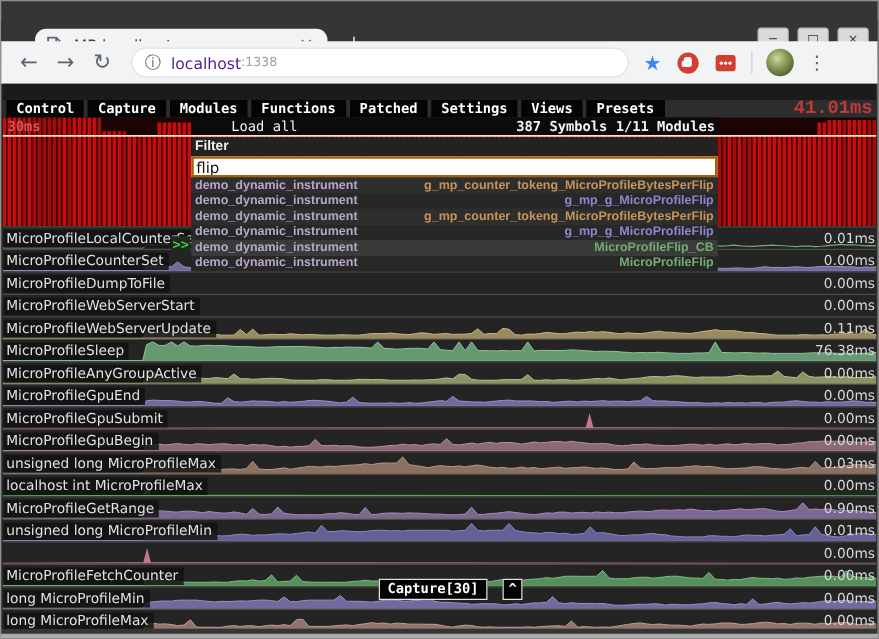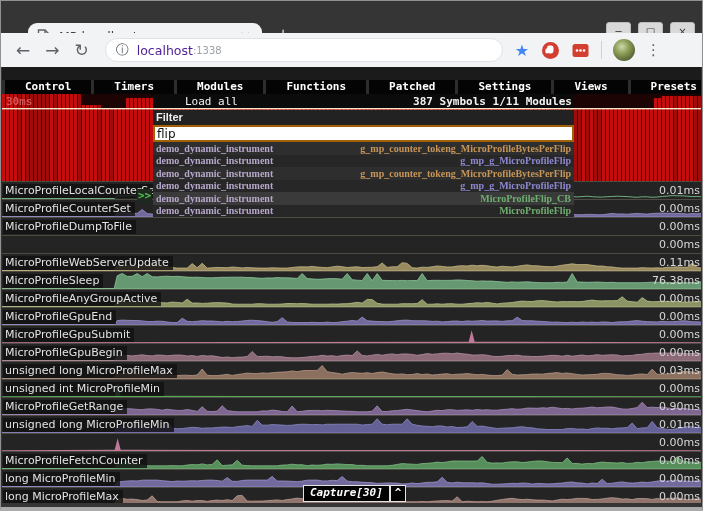--- a/index.html
+++ b/index.html
@@ -21,45 +21,45 @@
   .port{font-size:10px;color:#9aa0a6;}
   .star{color:#4285f4;font-size:16px;margin-left:12px;}
   .extic{margin-left:12px;display:flex;align-items:center;}
   .tb-sep{width:1px;height:18px;background:#d0d2d5;margin-left:12px;}
   .avatar{width:22px;height:22px;border-radius:50%;margin-left:11px;background:radial-gradient(circle at 40% 35%, #cdd9a8 0%, #8fa05a 35%, #5c6b38 70%, #3f4a28 100%);}
   .kebab{color:#5f6368;font-size:15px;margin-left:11px;letter-spacing:0;}
   
   .content{position:absolute;top:66px;left:1px;right:1px;bottom:4px;background:#1b1b1b;overflow:hidden;}
   .menubar{position:absolute;left:0;top:13px;width:100%;height:14px;background:#2d2d2d;display:flex;align-items:center;}
   #menu-items{display:flex;height:100%;}
-  .mitem{font-family:"DejaVu Sans Mono",monospace;font-weight:bold;font-size:11px;color:#fff;background:#040404;padding:0 20px;margin-left:3px;line-height:14px;white-space:nowrap;}
+  .mitem{font-family:"DejaVu Sans Mono",monospace;font-weight:bold;font-size:11px;color:#fff;background:#040404;padding:0 8px;margin-left:3px;line-height:14px;white-space:nowrap;}
   .framems{margin-left:auto;margin-right:3px;font-family:Liberation Mono, monospace;font-weight:bold;font-size:15px;color:#c03a3a;line-height:14px;}
   .graph{position:absolute;left:0;top:27px;width:701px;height:87px;}
   .thresh{position:absolute;left:4px;top:1px;font-family:"DejaVu Sans Mono",monospace;font-weight:bold;font-size:11px;color:#d05858;z-index:3;}
   
   .rows{position:absolute;left:0;top:114px;width:701px;}
   .trow{position:relative;height:18px;background:#242424;border-top:1px solid rgba(185,175,145,.28);box-sizing:border-box;}
   .trow svg{position:absolute;left:0;top:0;}
   .tlabel{position:absolute;left:1px;top:2px;font-size:11px;color:#e2e2e2;background:rgba(17,17,17,.82);padding:0 4px 1px 2px;white-space:nowrap;z-index:2;}
   .tvalue{position:absolute;right:3px;top:2px;font-size:11px;color:#d8d8d8;z-index:2;}
   
   .overlay{position:absolute;left:151px;top:27px;width:421px;z-index:6;}
   .loadbar{height:14px;background:#0b0b0b;display:flex;align-items:center;}
   .loadall{margin-left:32px;font-family:"DejaVu Sans Mono",monospace;font-weight:normal;font-size:11px;color:#f2f2f2;}
   .symbols{margin-left:auto;margin-right:2px;font-family:"DejaVu Sans Mono",monospace;font-weight:bold;font-size:11px;color:#f2f2f2;}
   .filterbar{margin-top:2px;height:15px;background:#222;color:#f0f0f0;font-family:Liberation Sans, sans-serif;font-weight:bold;font-size:11px;line-height:15px;padding-left:3px;}
   #filterinput{display:block;width:100%;height:17px;box-sizing:border-box;border:2px solid #a16207;background:#fff;color:#111;font:12px "DejaVu Sans",sans-serif;padding:0 2px;outline:none;}
   #dropdown{background:#2a2a2a;}
-  .drow{height:12.5px;display:flex;justify-content:space-between;align-items:center;font-family:Liberation Serif, serif;font-weight:bold;font-size:10px;padding:0 3px;background:#2e2e2e;}
+  .drow{height:12.5px;display:flex;justify-content:space-between;align-items:center;font-family:Liberation Sans, sans-serif;font-weight:bold;font-size:10px;padding:0 3px;background:#2e2e2e;}
   .drow.alt{background:#272727;}
   .drow.sel{background:#3a3a3a;}
   .dmod{color:#b7a7cb;white-space:nowrap;}
   .dsym{white-space:nowrap;}
   .marker{position:absolute;left:135px;top:122px;z-index:9;color:#4fc04f;font-family:"DejaVu Sans Mono",monospace;font-weight:bold;font-size:11px;background:#1d2a1d;padding:0 1px;}
-  .capture{position:absolute;left:301px;top:418px;display:flex;gap:0;z-index:8;font-style:italic;}
+  .capture{position:absolute;left:301px;top:396px;display:flex;gap:12px;z-index:8;}
   .capbtn{background:#030303;border:1px solid #e3e3e3;color:#fff;font-family:"DejaVu Sans Mono",monospace;font-weight:bold;font-size:11px;line-height:14px;height:15px;padding:0 6px;box-sizing:content-box;}
   .captoggle{padding:0 4px;}
 </style>
 </head>
 <body>
 
 <div class="window">
 
   <div class="titlebar">
     <div class="tab">
@@ -106,21 +106,21 @@
     <div class="tb-sep"></div>
     <div class="avatar"></div>
     <span class="kebab">⋮</span>
   </div>
 
   <div class="content">
 
     <div class="menubar">
       <div id="menu-items">
           <span class="mitem">Control</span>
-          <span class="mitem">Timers</span>
+          <span class="mitem">Capture</span>
           <span class="mitem">Modules</span>
           <span class="mitem">Functions</span>
           <span class="mitem">Patched</span>
           <span class="mitem">Settings</span>
           <span class="mitem">Views</span>
           <span class="mitem">Presets</span>
         </div>
       <span class="framems">41.01ms</span>
     </div>
 
@@ -323,20 +323,21 @@
           <span class="tlabel">MicroProfileCounterSet</span>
           <span class="tvalue">0.00ms</span>
         </div>
         <div class="trow">
           <svg width="701" height="17"></svg>
           <span class="tlabel">MicroProfileDumpToFile</span>
           <span class="tvalue">0.00ms</span>
         </div>
         <div class="trow">
           <svg width="701" height="17"></svg>
+          <span class="tlabel">MicroProfileWebServerStart</span>
           <span class="tvalue">0.00ms</span>
         </div>
         <div class="trow">
           <svg width="701" height="17">
             <path fill="#a89a68" fill-opacity="0.88" stroke="rgb(198,184,134)" stroke-width="0.8" d="M0.0 16.5 L112.2 16.5 L115.2 11.8 L120.2 11.9 L125.2 11.6 L130.2 12.3 L135.2 12.3 L140.2 12.3 L145.2 12.2 L150.2 7.9 L155.2 12.2 L160.2 12.5 L165.2 13.2 L170.2 13.5 L175.2 14.1 L180.2 14.1 L185.2 14.1 L190.2 9.6 L195.2 13.7 L200.2 9.3 L205.2 14.1 L210.2 13.8 L215.2 13.4 L220.2 13.6 L225.2 13.7 L230.2 13.0 L235.2 13.4 L240.2 13.9 L245.2 13.5 L250.2 13.8 L255.2 14.0 L260.2 14.1 L265.2 14.1 L270.2 13.8 L275.2 13.9 L280.2 14.1 L285.2 14.1 L290.2 13.5 L295.2 12.9 L300.2 12.8 L305.2 12.9 L310.2 12.4 L315.2 13.0 L320.2 13.4 L325.2 13.7 L330.2 12.9 L335.2 12.2 L340.2 12.7 L345.2 13.5 L350.2 13.1 L355.2 12.8 L360.2 13.5 L365.2 13.4 L370.2 13.3 L375.2 12.7 L380.2 9.0 L385.2 13.4 L390.2 12.8 L395.2 12.8 L400.2 8.7 L405.2 9.4 L410.2 13.7 L415.2 14.1 L420.2 13.2 L425.2 13.4 L430.2 12.8 L435.2 11.9 L440.2 12.4 L445.2 13.0 L450.2 12.9 L455.2 12.1 L460.2 11.7 L465.2 12.0 L470.2 11.2 L475.2 11.8 L480.2 11.3 L485.2 11.8 L490.2 12.6 L495.2 13.0 L500.2 12.2 L505.2 12.7 L510.2 12.9 L515.2 12.3 L520.2 11.5 L525.2 10.9 L530.2 11.7 L535.2 11.8 L540.2 12.3 L545.2 12.6 L550.2 12.8 L555.2 12.1 L560.2 11.2 L565.2 10.6 L570.2 9.8 L575.2 10.6 L580.2 10.6 L585.2 10.6 L590.2 11.3 L595.2 12.1 L600.2 12.0 L605.2 12.8 L610.2 13.0 L615.2 13.7 L620.2 14.1 L625.2 14.1 L630.2 14.1 L635.2 14.1 L640.2 13.7 L645.2 13.9 L650.2 14.1 L655.2 13.8 L660.2 14.1 L665.2 13.3 L670.2 13.2 L675.2 12.8 L680.2 13.2 L685.2 13.3 L690.2 9.1 L695.2 13.4 L700.2 14.1 L701.0 11.2 L701 17 L0 17 Z"></path>
           </svg>
           <span class="tlabel">MicroProfileWebServerUpdate</span>
           <span class="tvalue">0.11ms</span>
         </div>
         <div class="trow">
@@ -378,21 +379,21 @@
           <svg width="701" height="17">
             <path fill="#9a7a68" fill-opacity="0.88" stroke="rgb(184,152,134)" stroke-width="0.8" d="M0.0 16.5 L112.2 16.5 L115.2 10.9 L120.2 11.9 L125.2 11.3 L130.2 6.4 L135.2 12.2 L140.2 13.1 L145.2 13.6 L150.2 13.6 L155.2 12.6 L160.2 12.6 L165.2 13.2 L170.2 13.6 L175.2 13.6 L180.2 13.2 L185.2 13.2 L190.2 13.6 L195.2 12.9 L200.2 7.0 L205.2 13.2 L210.2 13.6 L215.2 13.6 L220.2 13.0 L225.2 12.3 L230.2 13.4 L235.2 12.6 L240.2 11.9 L245.2 11.1 L250.2 11.4 L255.2 11.6 L260.2 10.9 L265.2 11.2 L270.2 10.8 L275.2 10.3 L280.2 10.1 L285.2 9.8 L290.2 8.9 L295.2 9.7 L300.2 8.8 L305.2 8.4 L310.2 8.5 L315.2 8.4 L320.2 3.5 L325.2 9.7 L330.2 10.5 L335.2 11.2 L340.2 12.2 L345.2 11.2 L350.2 10.5 L355.2 11.0 L360.2 11.3 L365.2 10.7 L370.2 11.5 L375.2 10.6 L380.2 10.0 L385.2 10.9 L390.2 11.8 L395.2 12.3 L400.2 11.9 L405.2 12.7 L410.2 12.5 L415.2 11.6 L420.2 12.6 L425.2 12.0 L430.2 13.0 L435.2 12.6 L440.2 12.1 L445.2 11.7 L450.2 12.7 L455.2 12.2 L460.2 12.1 L465.2 11.5 L470.2 12.2 L475.2 12.7 L480.2 12.4 L485.2 13.0 L490.2 13.6 L495.2 13.6 L500.2 13.1 L505.2 7.6 L510.2 12.3 L515.2 13.0 L520.2 12.8 L525.2 12.6 L530.2 12.1 L535.2 12.0 L540.2 12.2 L545.2 11.5 L550.2 11.1 L555.2 10.6 L560.2 11.4 L565.2 11.0 L570.2 11.7 L575.2 12.4 L580.2 13.0 L585.2 12.8 L590.2 12.6 L595.2 12.3 L600.2 11.4 L605.2 11.4 L610.2 11.9 L615.2 12.8 L620.2 12.9 L625.2 13.4 L630.2 13.1 L635.2 12.3 L640.2 11.9 L645.2 12.6 L650.2 7.1 L655.2 12.3 L660.2 12.2 L665.2 12.0 L670.2 11.4 L675.2 10.4 L680.2 9.9 L685.2 9.5 L690.2 10.1 L695.2 10.2 L700.2 9.2 L701.0 10.1 L701 17 L0 17 Z"></path>
           </svg>
           <span class="tlabel">unsigned long MicroProfileMax</span>
           <span class="tvalue">0.03ms</span>
         </div>
         <div class="trow">
           <svg width="701" height="17">
             <path d="M0 16.2 L112.665 15.8 L115.665 2.6 L118.665 15.8 L701 16.2 L701 17 L0 17 Z" fill="#57a857"></path>
           </svg>
-          <span class="tlabel">unsigned int MicroProfileMin</span>
+          <span class="tlabel">localhost int MicroProfileMax</span>
           <span class="tvalue">0.00ms</span>
         </div>
         <div class="trow">
           <svg width="701" height="17">
             <path fill="#8a6f9f" fill-opacity="0.88" stroke="rgb(168,141,189)" stroke-width="0.8" d="M0.0 16.5 L112.2 16.5 L115.2 11.3 L120.2 10.5 L125.2 10.7 L130.2 10.9 L135.2 11.4 L140.2 11.7 L145.2 10.9 L150.2 10.9 L155.2 11.4 L160.2 12.2 L165.2 11.2 L170.2 11.9 L175.2 12.4 L180.2 12.4 L185.2 11.5 L190.2 12.4 L195.2 13.4 L200.2 8.8 L205.2 13.3 L210.2 13.6 L215.2 13.1 L220.2 7.7 L225.2 12.6 L230.2 13.3 L235.2 13.8 L240.2 13.8 L245.2 13.8 L250.2 13.8 L255.2 13.8 L260.2 12.9 L265.2 13.0 L270.2 12.1 L275.2 12.6 L280.2 13.5 L285.2 13.8 L290.2 8.0 L295.2 13.7 L300.2 13.3 L305.2 12.6 L310.2 12.4 L315.2 12.4 L320.2 12.7 L325.2 12.3 L330.2 12.5 L335.2 12.7 L340.2 13.0 L345.2 13.3 L350.2 13.3 L355.2 13.8 L360.2 13.8 L365.2 13.8 L370.2 13.2 L375.2 7.8 L380.2 13.6 L385.2 13.5 L390.2 12.8 L395.2 12.6 L400.2 11.9 L405.2 11.3 L410.2 12.0 L415.2 12.6 L420.2 13.3 L425.2 13.8 L430.2 13.1 L435.2 12.3 L440.2 12.6 L445.2 11.7 L450.2 11.7 L455.2 12.4 L460.2 12.1 L465.2 11.8 L470.2 12.3 L475.2 11.5 L480.2 12.1 L485.2 11.7 L490.2 12.2 L495.2 12.2 L500.2 11.6 L505.2 11.2 L510.2 10.7 L515.2 11.3 L520.2 10.9 L525.2 10.1 L530.2 10.1 L535.2 10.3 L540.2 9.8 L545.2 10.1 L550.2 9.2 L555.2 9.9 L560.2 10.7 L565.2 10.4 L570.2 11.0 L575.2 10.3 L580.2 10.2 L585.2 9.7 L590.2 9.0 L595.2 9.8 L600.2 9.4 L605.2 9.0 L610.2 9.0 L615.2 10.0 L620.2 11.0 L625.2 11.2 L630.2 10.5 L635.2 9.6 L640.2 4.2 L645.2 9.6 L650.2 9.2 L655.2 9.6 L660.2 9.0 L665.2 9.9 L670.2 10.6 L675.2 10.5 L680.2 10.4 L685.2 10.8 L690.2 11.5 L695.2 11.7 L700.2 12.3 L701.0 10.6 L701 17 L0 17 Z"></path>
           </svg>
           <span class="tlabel">MicroProfileGetRange</span>
           <span class="tvalue">0.90ms</span>
         </div>
         <div class="trow">

